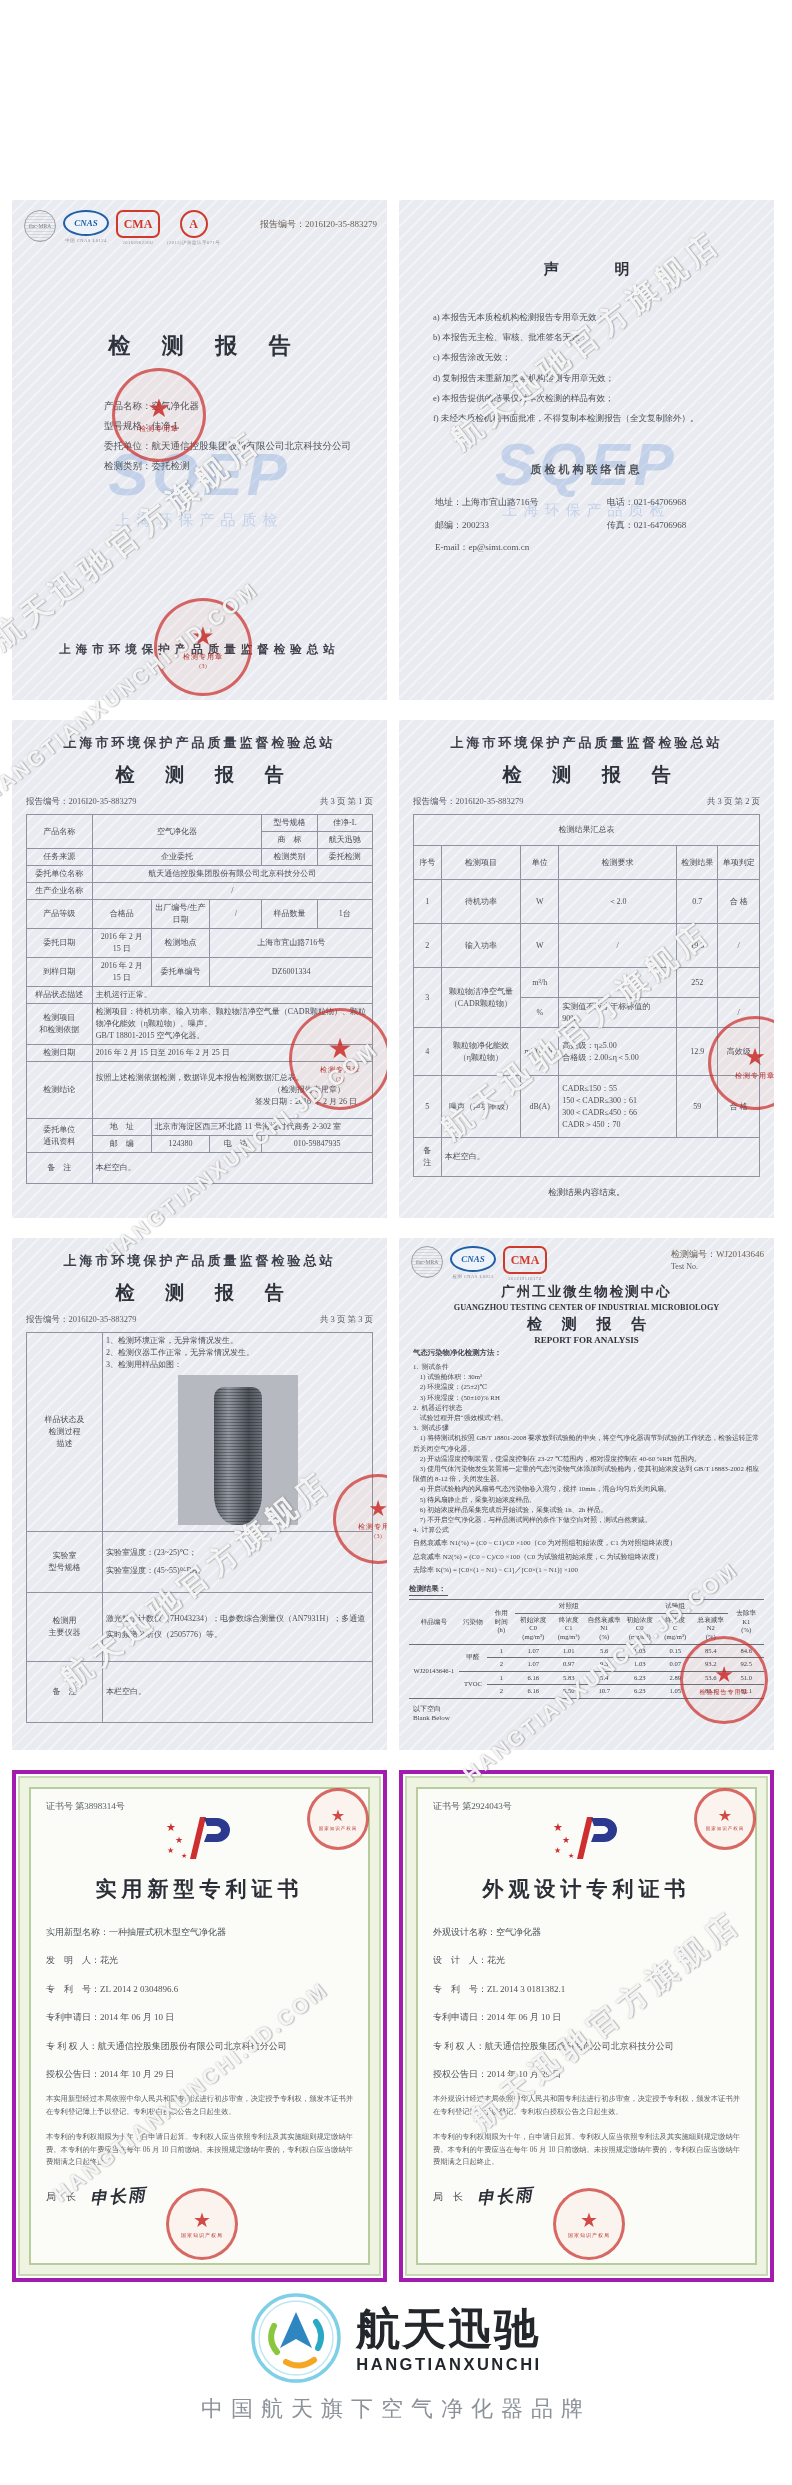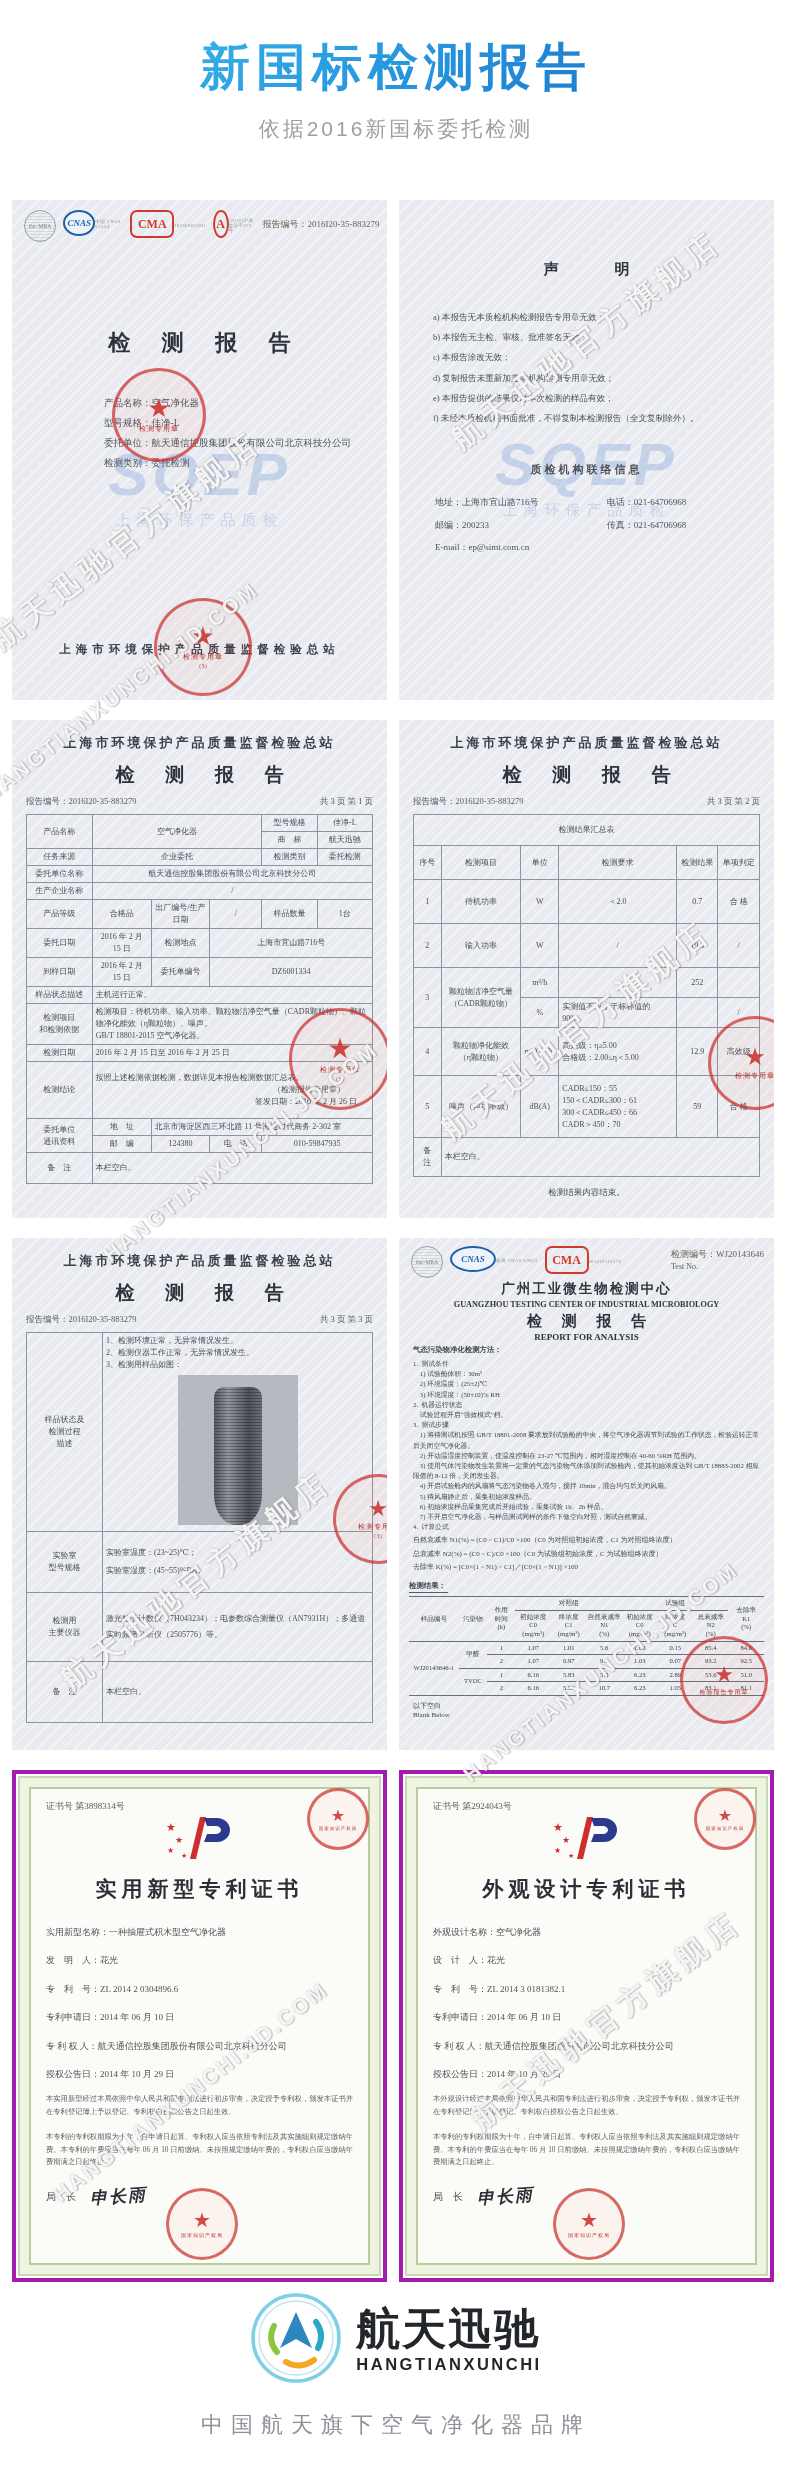--- a/index.html
+++ b/index.html
@@ -14,21 +14,21 @@
   
   .grid{position:absolute;left:12px;top:200px;width:768px;display:grid;
         grid-template-columns:375px 375px;column-gap:12px;row-gap:20px;}
   .doc{position:relative;overflow:hidden;box-sizing:border-box;color:#4b5058;
        font-family:"Liberation Serif","DejaVu Serif",serif;}
   .paper{background:#e9ebf0;background-image:repeating-linear-gradient(135deg,rgba(255,255,255,.4) 0 2px,rgba(255,255,255,0) 2px 9px);}
   .h1{height:500px;} .h2{height:498px;} .h3{height:512px;} .h4{height:512px;}
   .pre{white-space:pre-line;} .prew{white-space:pre-wrap;}
   
   .logo-row{display:flex;align-items:flex-start;gap:7px;padding:10px 10px 0 12px;}
-  .lg{display:flex;flex-direction:row;align-items:center;}
+  .lg{display:flex;flex-direction:column;align-items:center;}
   .lg-ilac{width:30px;height:30px;border:1px solid #9aa0a8;border-radius:50%;color:#7c8289;
            font-size:5.5px;display:flex;align-items:center;justify-content:center;text-align:center;
            background:repeating-linear-gradient(0deg,rgba(140,146,154,.25) 0 1px,transparent 1px 3px);}
   .lg-cnas{width:42px;height:22px;border:2px solid #1f5fa8;border-radius:50%;color:#1f5fa8;font-weight:bold;
            font-size:9px;display:flex;align-items:center;justify-content:center;font-style:italic;background:#eef3fa;}
   .lg-cma{width:40px;height:24px;border:2.5px solid #cf3a2b;border-radius:7px;color:#cf3a2b;font-weight:bold;
           font-size:12px;display:flex;align-items:center;justify-content:center;}
   .lg-a{width:24px;height:24px;border:2px solid #cf3a2b;border-radius:50%;color:#cf3a2b;font-weight:bold;
         font-size:12px;display:flex;align-items:center;justify-content:center;}
   .lg-sub{font-size:4.5px;color:#8a8f96;margin-top:2px;letter-spacing:.5px;}
@@ -90,31 +90,27 @@
       font-family:"Liberation Sans",sans-serif;white-space:nowrap;
       text-shadow:0 0 2px rgba(125,125,130,.55),1px 1px 1px rgba(110,110,115,.35);}
   .wm-cn{font-size:30px;letter-spacing:7px;}
   .wm-en{font-size:21px;letter-spacing:3px;}
   
   .foot{position:absolute;left:0;right:0;top:2292px;text-align:center;}
   .foot-row{display:flex;align-items:center;justify-content:center;gap:14px;}
   .brand-block{text-align:left;}
   .brand-cn{font-size:44px;font-weight:bold;color:#23262b;letter-spacing:2px;line-height:1;}
   .brand-en{font-size:16.5px;font-weight:bold;color:#23262b;letter-spacing:2.5px;margin-top:4px;}
-  .tagline{margin-top:22px;font-size:22px;color:#8d9299;letter-spacing:8px;}
+  .tagline{margin-top:6px;font-size:22px;color:#8d9299;letter-spacing:8px;}
 </style>
 </head>
 <body>
 
 <div class="page">
 
-  <div class="hdr">
-    <h1>新国标检测报告</h1>
-    <p>依据2016新国标委托检测</p>
-  </div>
 
   <div class="grid">
 
     <section class="doc paper h1">
       <div class="logo-row">
         <span class="lg">
             <span class="lg-ilac">ilac-MRA</span>
           </span>
         <span class="lg">
             <span class="lg-cnas">CNAS</span>

